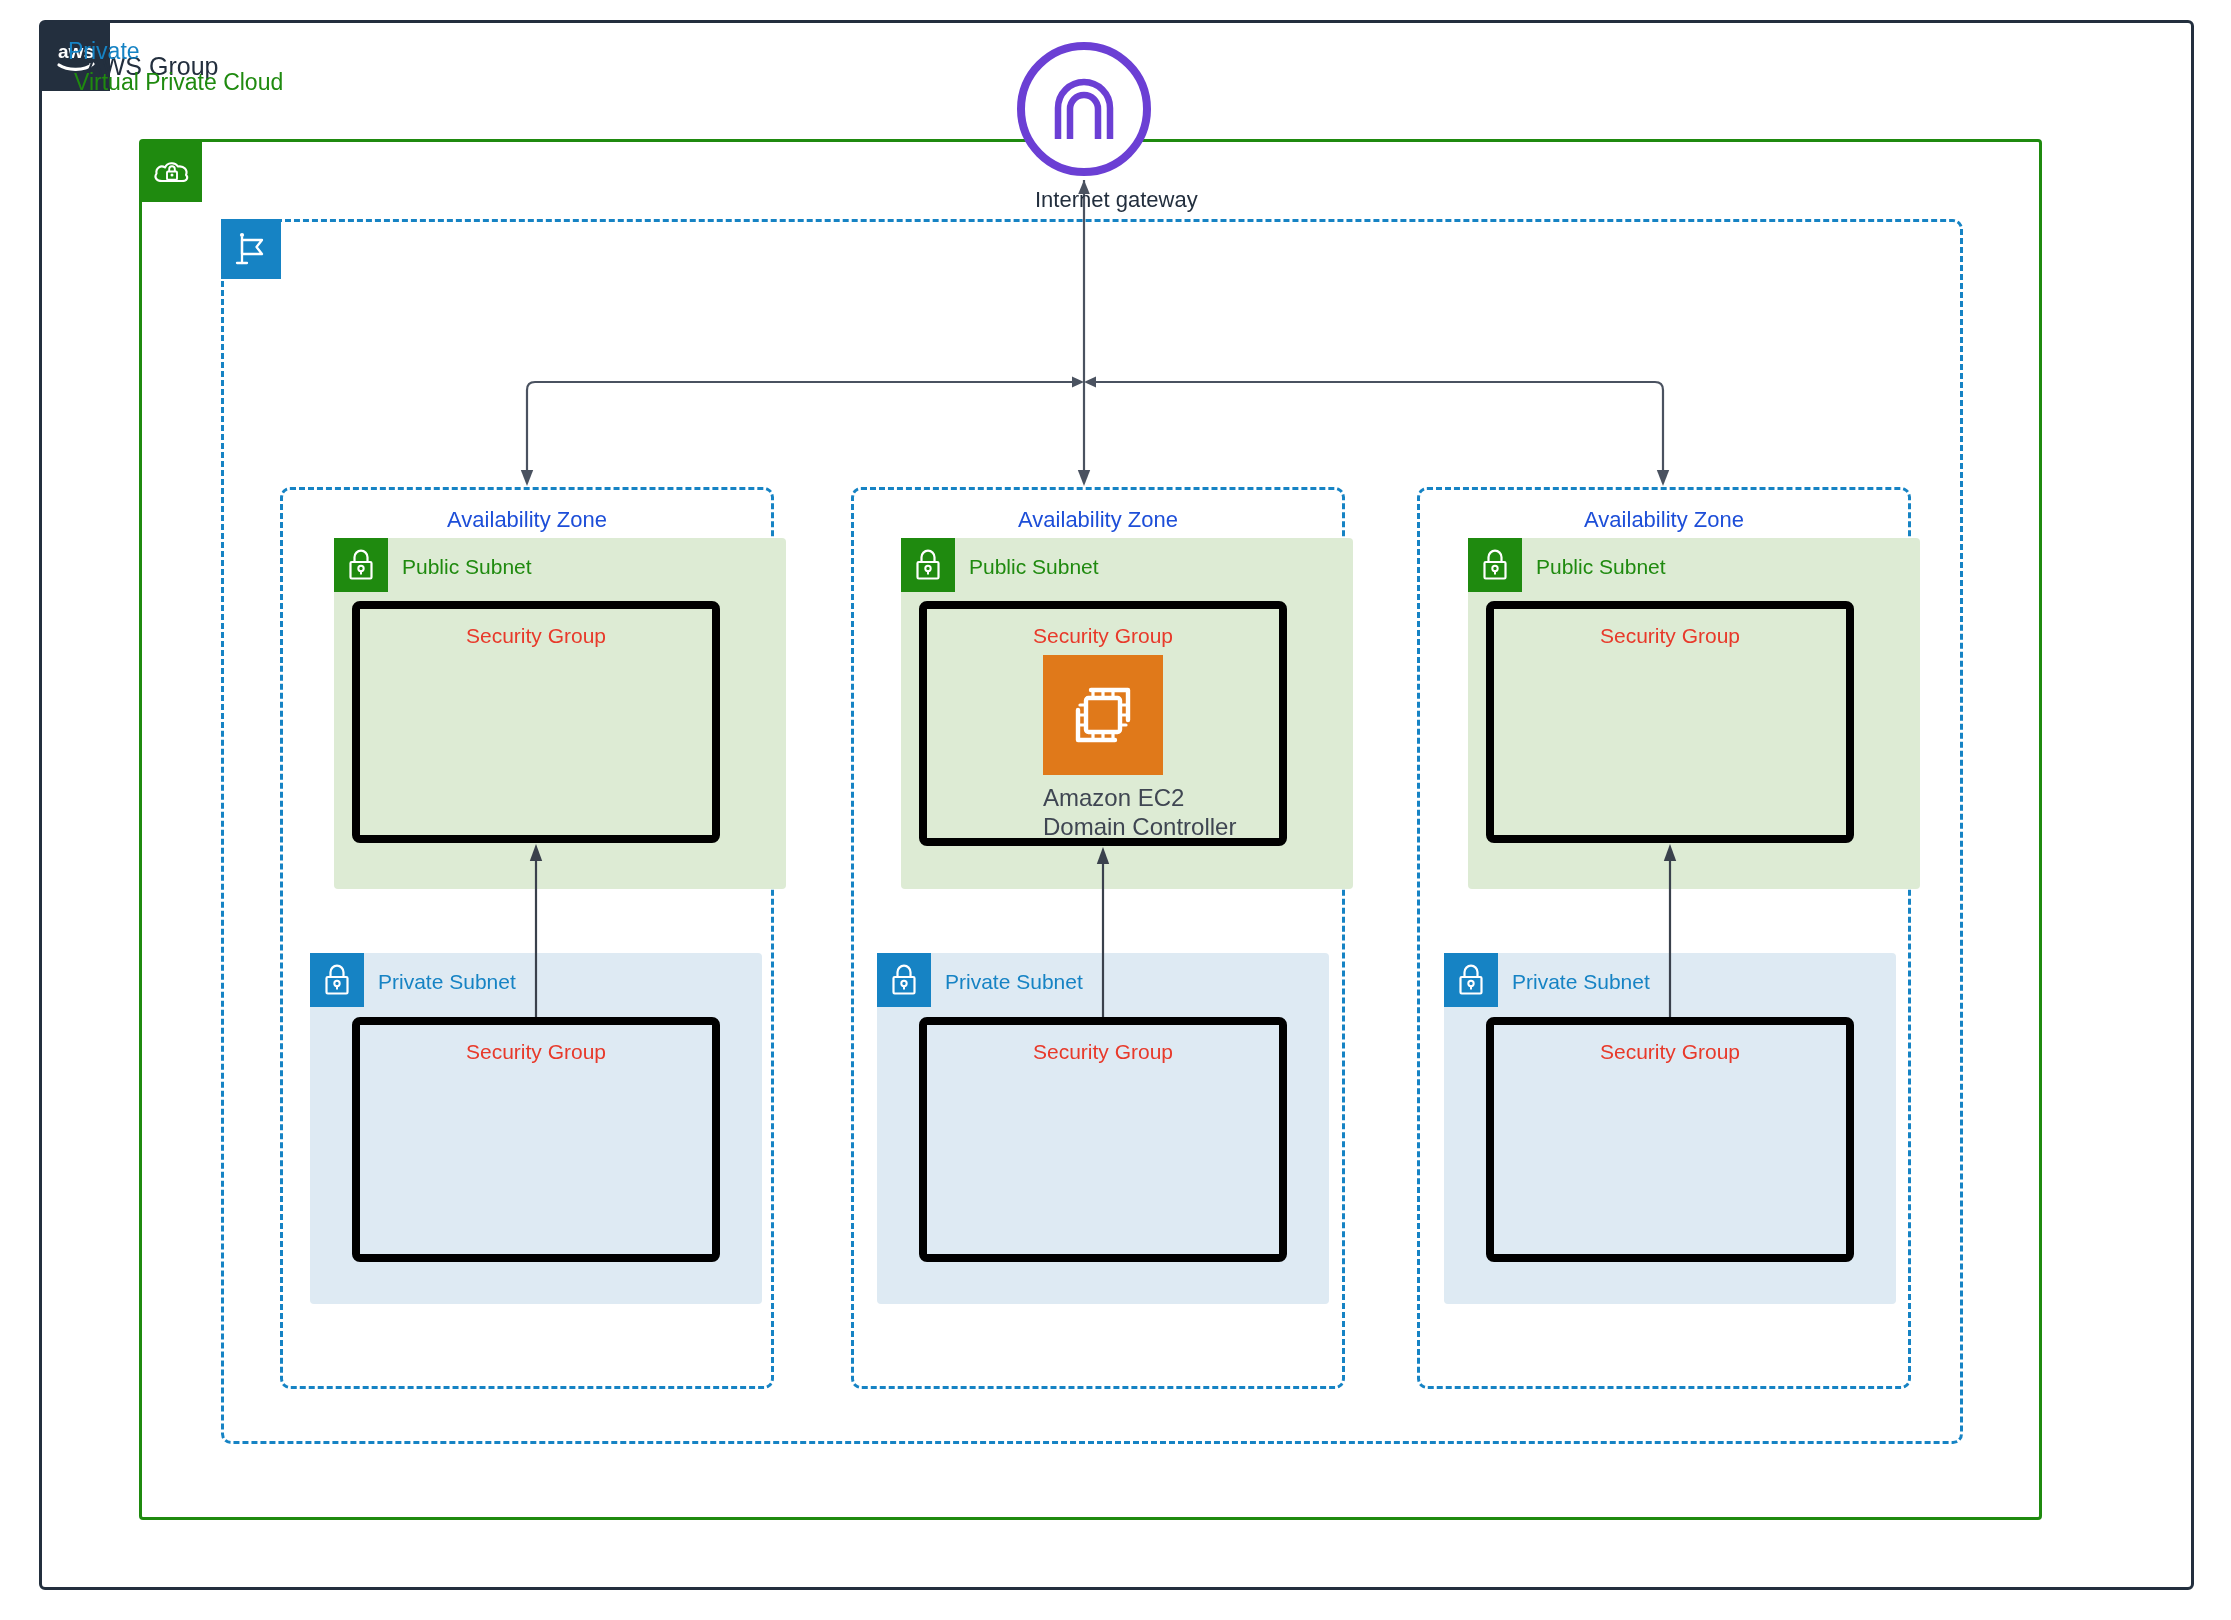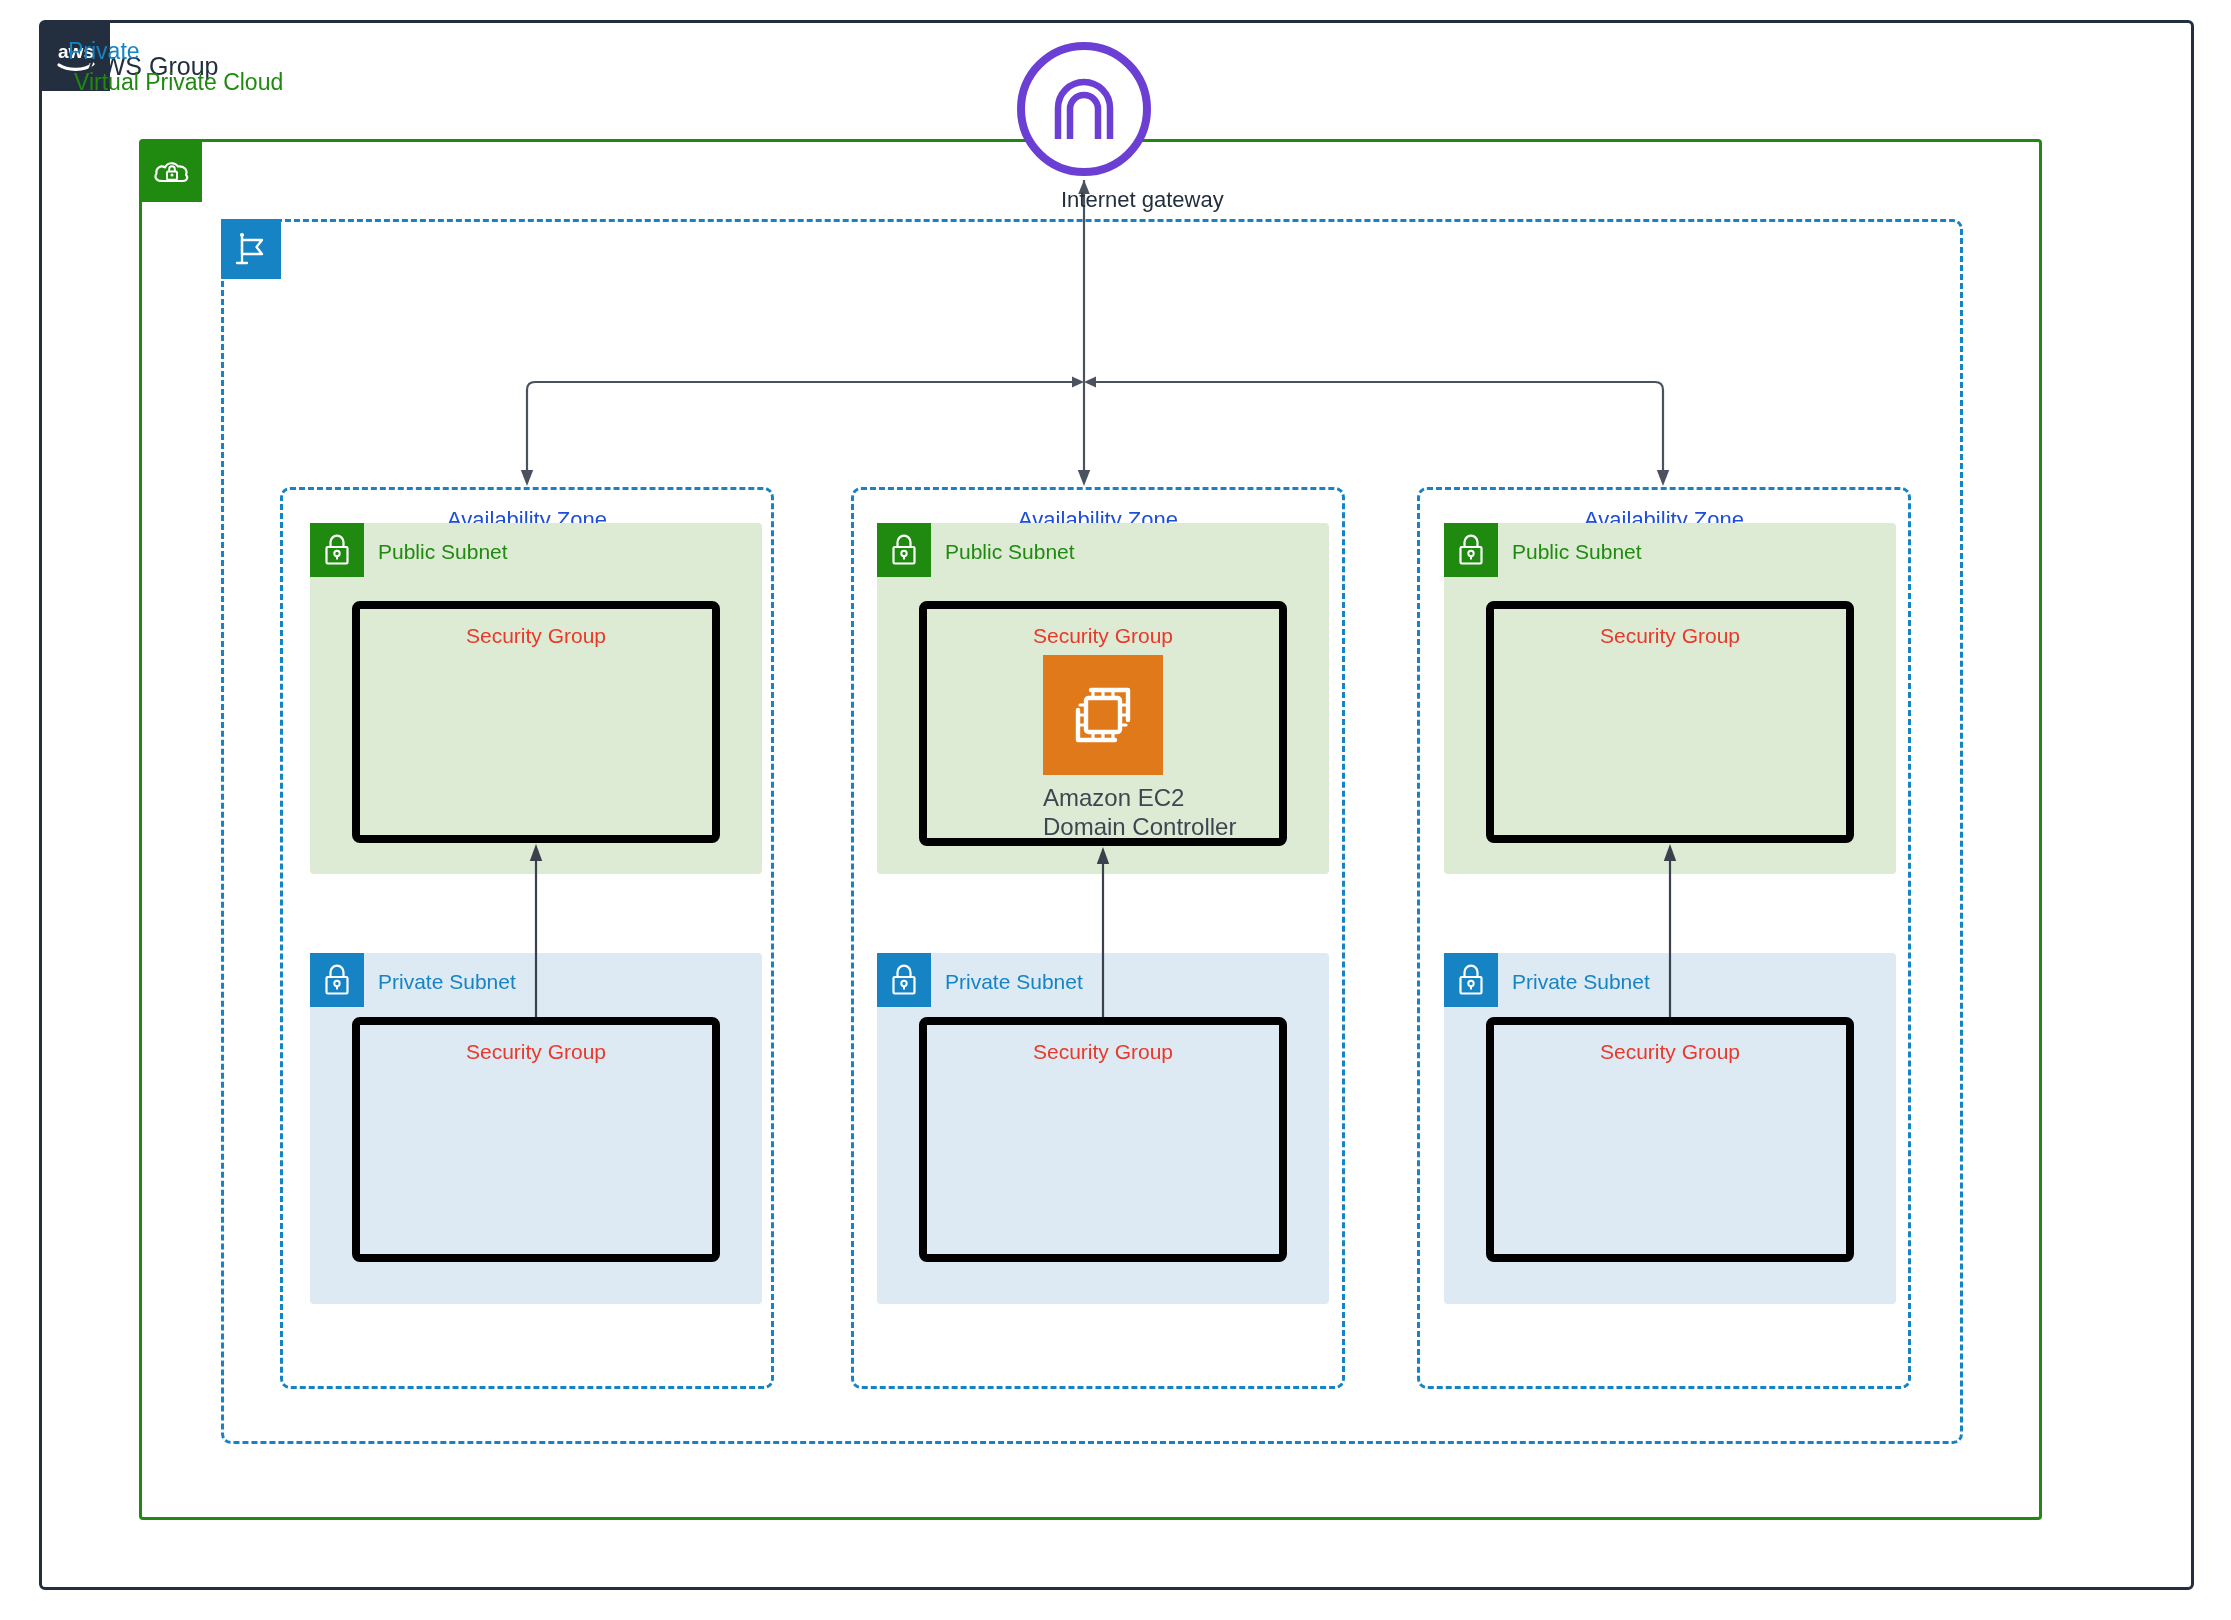--- a/index.html
+++ b/index.html
@@ -85,21 +85,21 @@
   #igw-circle {
     left: 1017px; top: 42px;
     width: 134px; height: 134px;
     border: 8px solid #6B3FD4;
     border-radius: 50%;
     background: #ffffff;
     display: flex; align-items: center; justify-content: center;
     z-index: 40;
   }
   #igw-label {
-    left: 1061px; top: 187px;
+    left: 1035px; top: 187px;
     width: 134px;
     text-align: right;
     font-size: 22px;
     color: #232F3E;
     white-space: nowrap;
     z-index: 41;
   }
 
   
   #connectors {
@@ -130,21 +130,21 @@
   }
   #az-title-1 { left: 280px; }
   #az-title-2 { left: 851px; }
   #az-title-3 { left: 1417px; }
 
   
   .subnet {
     width: 452px;
     border-radius: 4px;
   }
-  .subnet.public { background: #DDEBD4; height: 351px; top: 523px; }
+  .subnet.public { background: #DDEBD4; height: 351px; top: 538px; margin-left: 24px; }
   .subnet.private { background: #DEEAF3; height: 351px; top: 953px; }
 
   #subnet-pub-1, #subnet-priv-1 { left: 310px; }
   #subnet-pub-2, #subnet-priv-2 { left: 877px; }
   #subnet-pub-3, #subnet-priv-3 { left: 1444px; }
 
   .subnet-badge {
     left: 0px; top: 0px;
     width: 54px; height: 54px;
     display: flex; align-items: center; justify-content: center;

